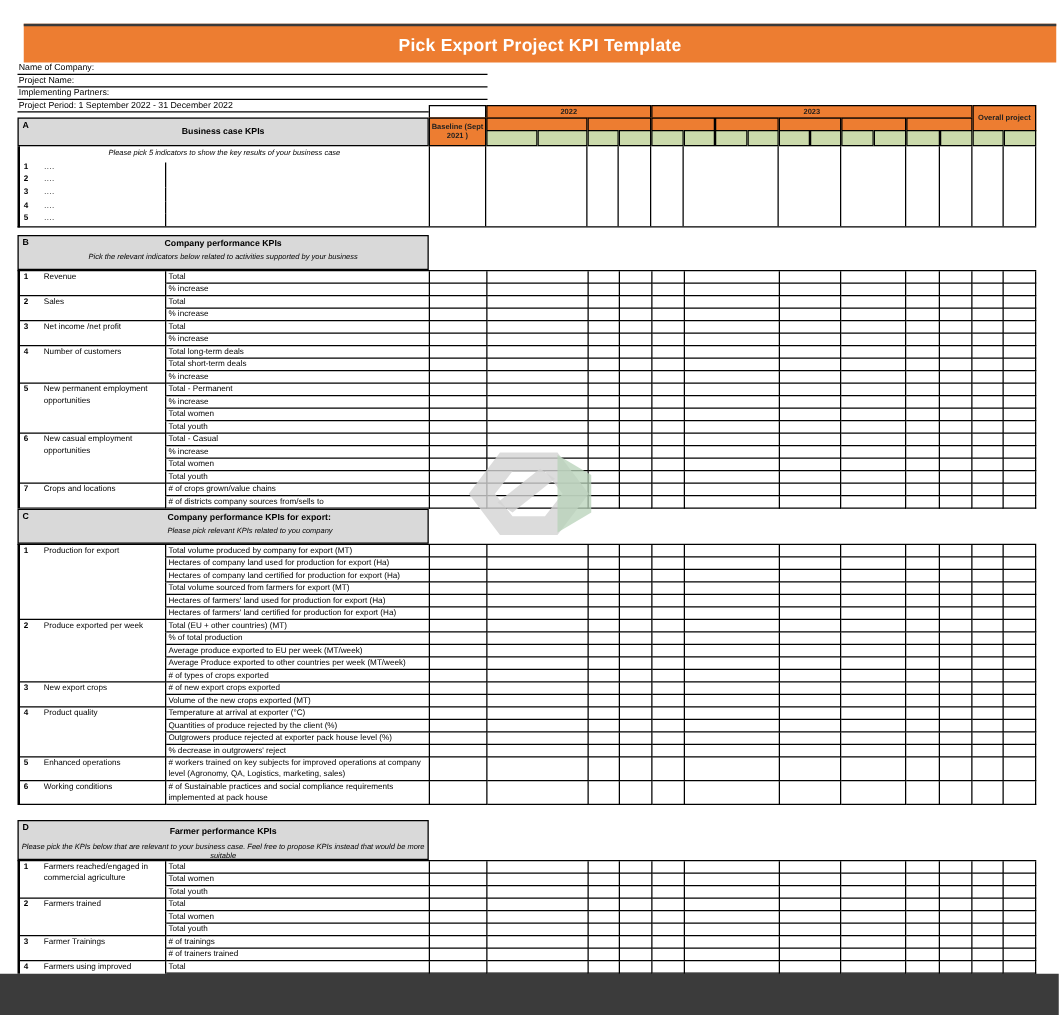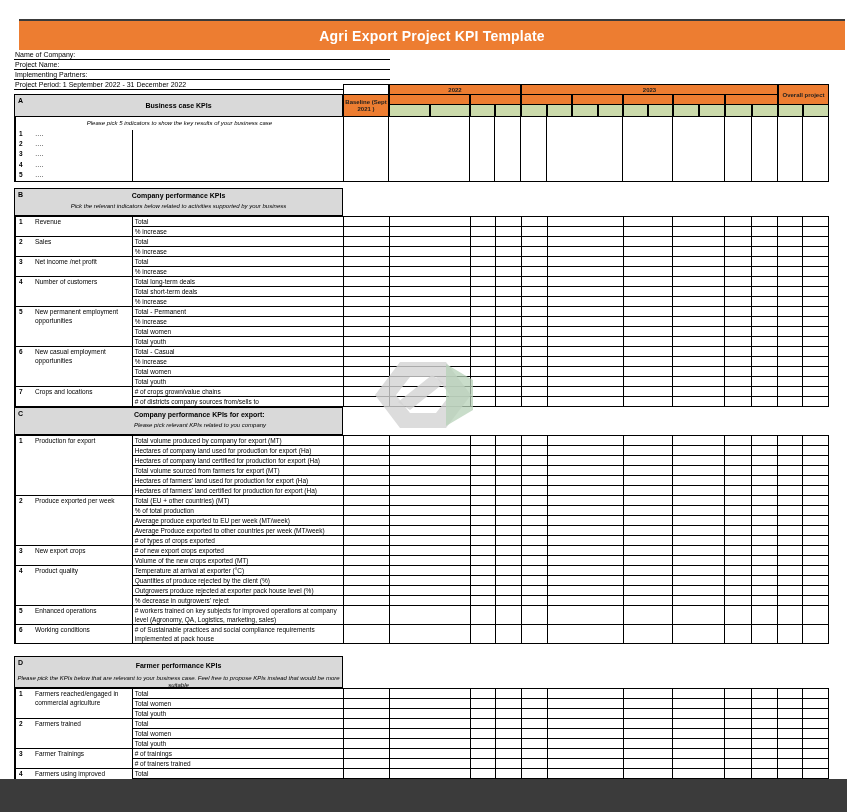--- a/index.html
+++ b/index.html
@@ -88,21 +88,21 @@
   
   .watermark{position:absolute;left:372px;top:356px;width:103px;height:78px;z-index:5;pointer-events:none;}
 
   
   .bottombar{position:absolute;left:0;top:779px;width:847px;height:33px;background:#3B3B3B;z-index:10;}
 </style>
 </head>
 <body>
 
 <div class="banner">
-  <h1>Agri Export Project KPI Template</h1>
+  <h1>Pick Export Project KPI Template</h1>
 </div>
 
 <div class="info">
 
 <div class="inforow">
       <span>Name of Company:</span>
     </div>
     <div class="inforow">
       <span>Project Name:</span>
     </div>

